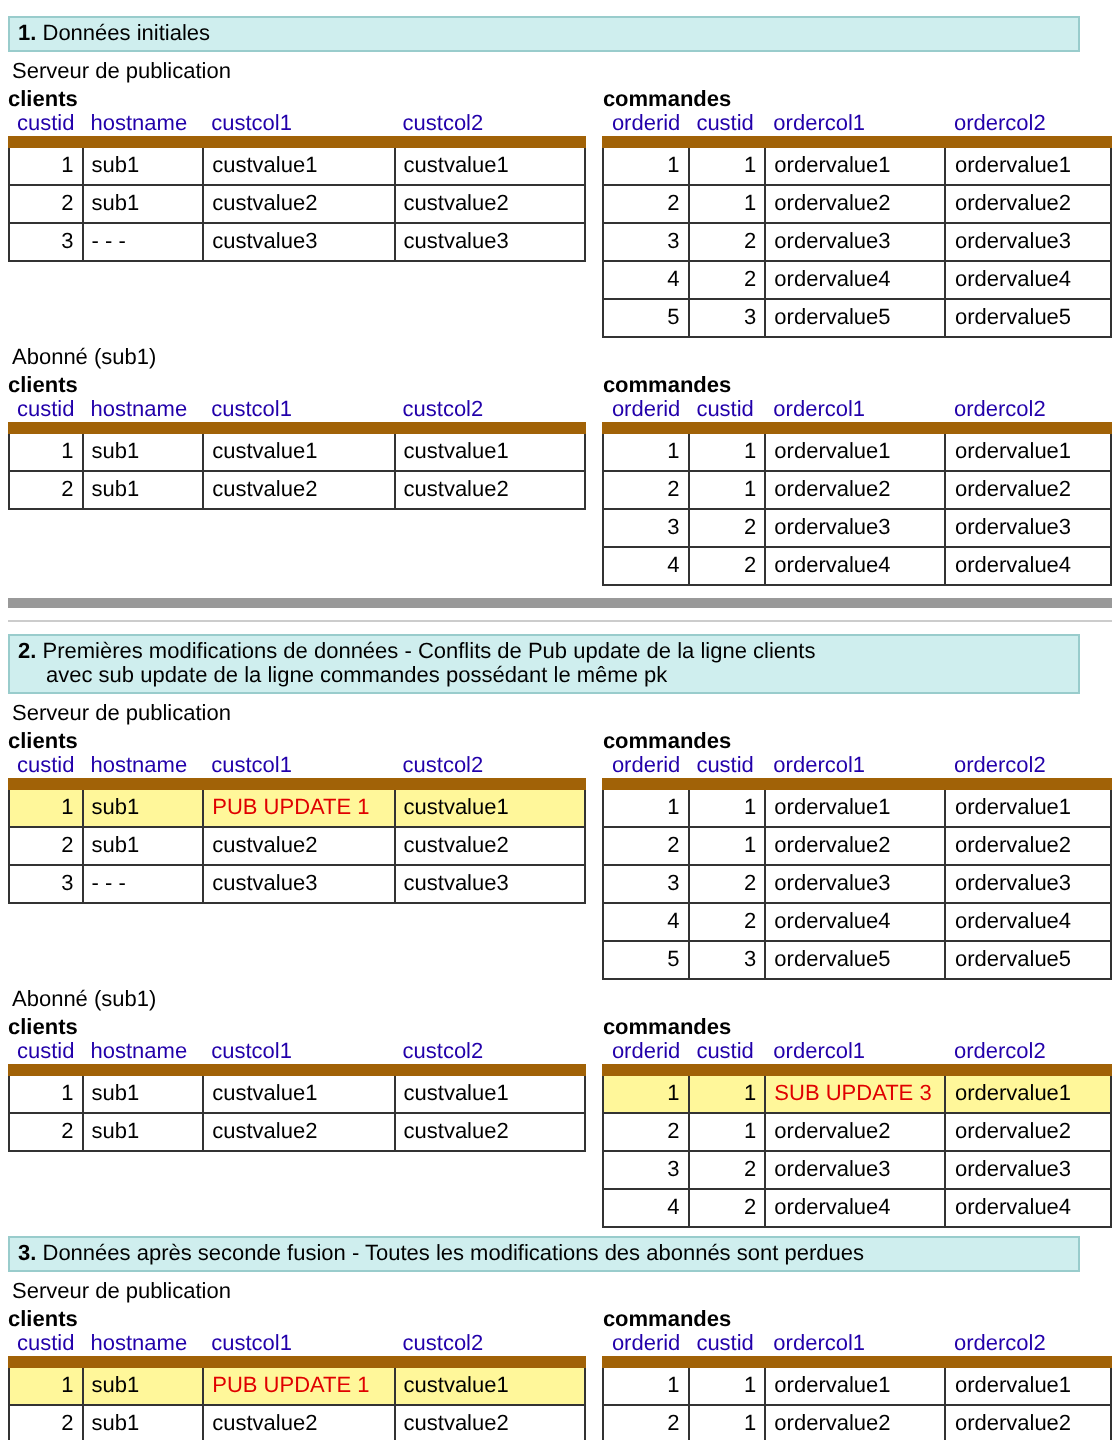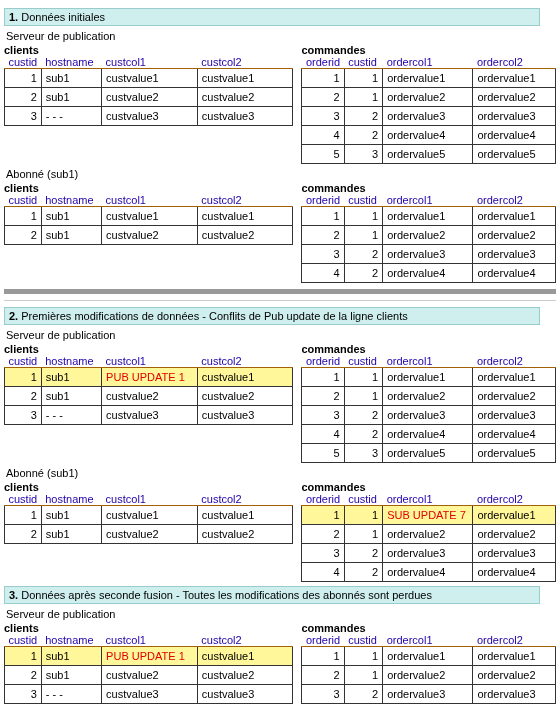--- a/index.html
+++ b/index.html
@@ -7,21 +7,21 @@
   .section-head .num{font-weight:bold}
   .section-head .line2{margin-left:14px}
   .divider{height:6px;border-top:5px solid #999;border-bottom:1px solid #ccc;margin:6px 0}
   .block-label{margin:4px 0 0 2px}
   .cols{display:flex}
   .col{box-sizing:border-box}
   .col.left{width:315px;padding-right:8px}
   .col.right{width:270px}
   .tbl-title{font-weight:bold;margin-top:2px}
   table{border-collapse:collapse;font-size:11px}
-  th{color:#2200aa;font-weight:normal;text-align:left;padding:0 4px;border-bottom:1px solid #a16207}
+  th{color:#2200aa;font-weight:normal;text-align:left;padding:0 4px;border-bottom:6px solid #a16207}
   td{border:1px solid #333;padding:1px 4px;height:16px}
   td.idx{text-align:right;width:22px}
   .hl{background:#fff79a}
   .upd{color:#e00000}
   .clients-tbl td:nth-child(2){width:52px}
   .clients-tbl td:nth-child(3){width:92px}
   .clients-tbl td:nth-child(4){width:92px}
   .cmd-tbl td:nth-child(1){text-align:right;width:30px}
   .cmd-tbl td:nth-child(2){text-align:right;width:30px}
   .cmd-tbl td:nth-child(3){width:88px}
@@ -171,21 +171,21 @@
               <td>4</td>
               <td>2</td>
               <td>ordervalue4</td>
               <td>ordervalue4</td>
             </tr>
           </tbody>
         </table>
       </div>
     </div>
     <div class="divider"></div>
-    <div class="section-head"><span class="num">2.</span> Premières modifications de données - Conflits de Pub update de la ligne clients</div>
+    <div class="section-head"><span class="num">2.</span> Premières modifications de données - Conflits de Pub update de la ligne clients<div class="line2">avec sub update de la ligne commandes possédant le même pk</div></div>
     <div class="block-label">Serveur de publication</div>
     <div class="cols">
       <div class="col left">
         <div class="tbl-title">clients</div>
         <table class="clients-tbl">
           <tbody>
             <tr>
               <th>custid</th>
               <th>hostname</th>
               <th>custcol1</th>
@@ -289,21 +289,21 @@
           <tbody>
             <tr>
               <th>orderid</th>
               <th>custid</th>
               <th>ordercol1</th>
               <th>ordercol2</th>
             </tr>
             <tr>
               <td class="hl">1</td>
               <td class="hl">1</td>
-              <td class="hl upd">SUB UPDATE 7</td>
+              <td class="hl upd">SUB UPDATE 3</td>
               <td class="hl">ordervalue1</td>
             </tr>
             <tr>
               <td>2</td>
               <td>1</td>
               <td>ordervalue2</td>
               <td>ordervalue2</td>
             </tr>
             <tr>
               <td>3</td>

